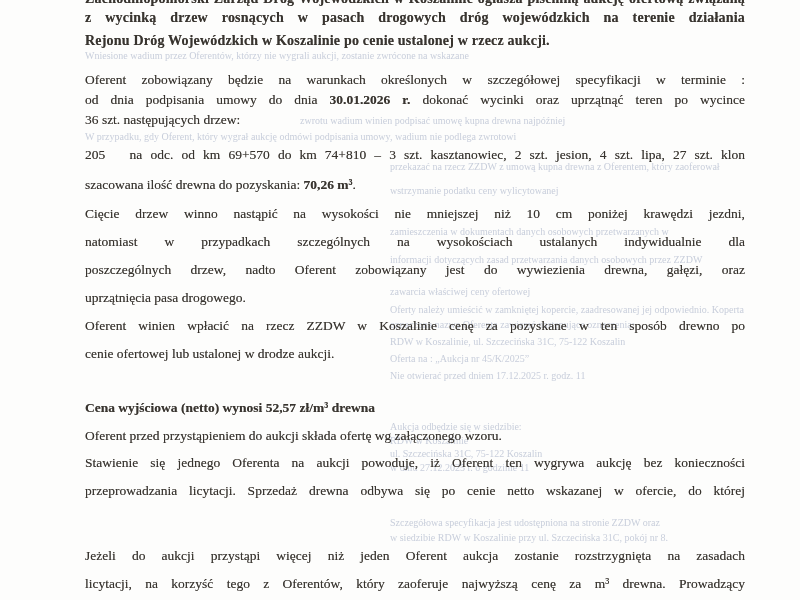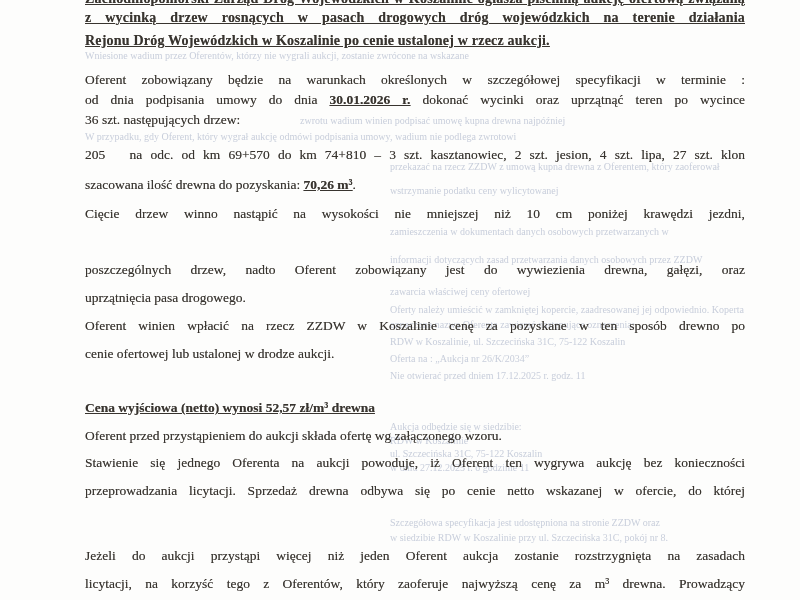--- a/index.html
+++ b/index.html
@@ -13,21 +13,21 @@
     background:#fdfdfc;
   }
   
   .ln{
     position:absolute;left:85px;width:660px;
     font-size:13.5px;line-height:18px;color:#38342f;
     text-shadow:0 0 .5px rgba(56,52,47,.55);
   }
   .ln.j{text-align:justify;}
   .ln.j::after{content:"";display:inline-block;width:100%;height:0;}
-  .ln b{font-weight:bold;text-decoration:underline;}
+  .ln b{font-weight:bold;}
   .h{font-size:14px;font-weight:bold;letter-spacing:.2px;}
   
   .ghost{
     position:absolute;
     font-size:10px;line-height:14px;color:#c8cedb;
     white-space:nowrap;overflow:hidden;
     filter:blur(.35px);
   }
 </style>
 </head>
@@ -39,41 +39,42 @@
   <div class="ghost" style="top:114px;left:300px;width:445px">zwrotu wadium winien podpisać umowę kupna drewna najpóźniej</div>
   <div class="ghost" style="top:130px;left:85px;width:660px">W przypadku, gdy Oferent, który wygrał aukcję odmówi podpisania umowy, wadium nie podlega zwrotowi</div>
   <div class="ghost" style="top:160px;left:390px;width:355px">przekazać na rzecz ZZDW z umową kupna drewna z Oferentem, który zaoferował</div>
   <div class="ghost" style="top:184px;left:390px;width:245px">wstrzymanie podatku ceny wylicytowanej</div>
   <div class="ghost" style="top:225px;left:390px;width:330px">zamieszczenia w dokumentach danych osobowych przetwarzanych w</div>
   <div class="ghost" style="top:253px;left:390px;width:350px">informacji dotyczących zasad przetwarzania danych osobowych przez ZZDW</div>
   <div class="ghost" style="top:285px;left:390px;width:220px">zawarcia właściwej ceny ofertowej</div>
   <div class="ghost" style="top:303px;left:390px;width:355px">Oferty należy umieścić w zamkniętej kopercie, zaadresowanej jej odpowiednio. Koperta winna</div>
   <div class="ghost" style="top:318px;left:390px;width:350px">oznaczona nazwą Oferenta zawierać następujące oznaczenia:</div>
   <div class="ghost" style="top:335px;left:390px;width:310px">RDW w Koszalinie, ul. Szczecińska 31C, 75-122 Koszalin</div>
-  <div class="ghost" style="top:352px;left:390px;width:230px">Oferta na : „Aukcja nr 26/K/2034”</div>
+  <div class="ghost" style="top:352px;left:390px;width:230px">Oferta na : „Aukcja nr 45/K/2025”</div>
   <div class="ghost" style="top:369px;left:390px;width:285px">Nie otwierać przed dniem 17.12.2025 r. godz. 11</div>
   <div class="ghost" style="top:420px;left:390px;width:230px">Aukcja odbędzie się w siedzibie:</div>
   <div class="ghost" style="top:434px;left:390px;width:160px">RDW w Koszalinie</div>
   <div class="ghost" style="top:447px;left:390px;width:255px">ul. Szczecińska 31C, 75-122 Koszalin</div>
   <div class="ghost" style="top:461px;left:390px;width:245px">w dniu 27.12.2025 r. o godzinie 11</div>
   <div class="ghost" style="top:516px;left:390px;width:345px">Szczegółowa specyfikacja jest udostępniona na stronie ZZDW oraz</div>
   <div class="ghost" style="top:531px;left:390px;width:345px">w siedzibie RDW w Koszalinie przy ul. Szczecińska 31C, pokój nr 8.</div>
 
   <div class="ln h j" style="top:-10px"><span></span><b>Zachodniopomorski Zarząd Dróg Wojewódzkich w Koszalinie ogłasza pisemną aukcję ofertową związaną</b><span></span></div>
   <div class="ln h j" style="top:9px"><span></span><b>z wycinką drzew rosnących w pasach drogowych dróg wojewódzkich na terenie działania</b><span></span></div>
   <div class="ln h" style="top:32px"><span></span><b>Rejonu Dróg Wojewódzkich w Koszalinie po cenie ustalonej w rzecz aukcji.</b><span></span></div>
 
   <div class="ln j" style="top:71px"><span>Oferent zobowiązany będzie na warunkach określonych w szczegółowej specyfikacji w terminie :</span><b></b><span></span></div>
   <div class="ln j" style="top:91px"><span>od dnia podpisania umowy do dnia </span><b>30.01.2026 r.</b><span>  dokonać wycinki oraz uprzątnąć teren po wycince</span></div>
   <div class="ln" style="top:111px"><span>36 szt. następujących drzew:</span><b></b><span></span></div>
 
   <div class="ln j" style="top:146px"><span>205&nbsp;&nbsp;&nbsp;na odc. od km 69+570 do km 74+810 – 3 szt. kasztanowiec, 2 szt. jesion, 4 szt. lipa, 27 szt. klon</span><b></b><span></span></div>
   <div class="ln" style="top:176px"><span>szacowana ilość drewna do pozyskania: </span><b>70,26 m³</b><span>.</span></div>
 
   <div class="ln j" style="top:205px"><span>Cięcie drzew winno nastąpić na wysokości nie mniejszej niż 10 cm poniżej krawędzi jezdni,</span><b></b><span></span></div>
+  <div class="ln j" style="top:233px"><span>natomiast w przypadkach szczególnych na wysokościach ustalanych indywidualnie dla</span><b></b><span></span></div>
   <div class="ln j" style="top:261px"><span>poszczególnych drzew, nadto Oferent zobowiązany jest do wywiezienia drewna, gałęzi, oraz</span><b></b><span></span></div>
   <div class="ln" style="top:289px"><span>uprzątnięcia pasa drogowego.</span><b></b><span></span></div>
 
   <div class="ln j" style="top:317px"><span>Oferent winien wpłacić na rzecz ZZDW w Koszalinie cenę za pozyskane w ten sposób drewno po</span><b></b><span></span></div>
   <div class="ln" style="top:345px"><span>cenie ofertowej lub ustalonej w drodze aukcji.</span><b></b><span></span></div>
 
   <div class="ln" style="top:399px"><span></span><b>Cena wyjściowa (netto) wynosi 52,57 zł/m³ drewna</b><span></span></div>
   <div class="ln" style="top:427px"><span>Oferent przed przystąpieniem do aukcji składa ofertę wg załączonego wzoru.</span><b></b><span></span></div>
   <div class="ln j" style="top:482px"><span>przeprowadzania licytacji. Sprzedaż drewna odbywa się po cenie netto wskazanej w ofercie, do której</span><b></b><span></span></div>
   <div class="ln j" style="top:454px"><span>Stawienie się jednego Oferenta na aukcji powoduje, iż Oferent ten wygrywa aukcję bez konieczności</span><b></b><span></span></div>

